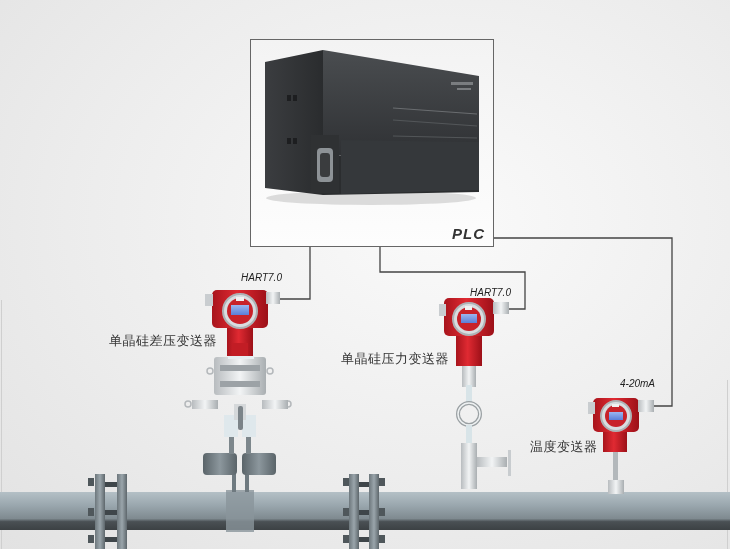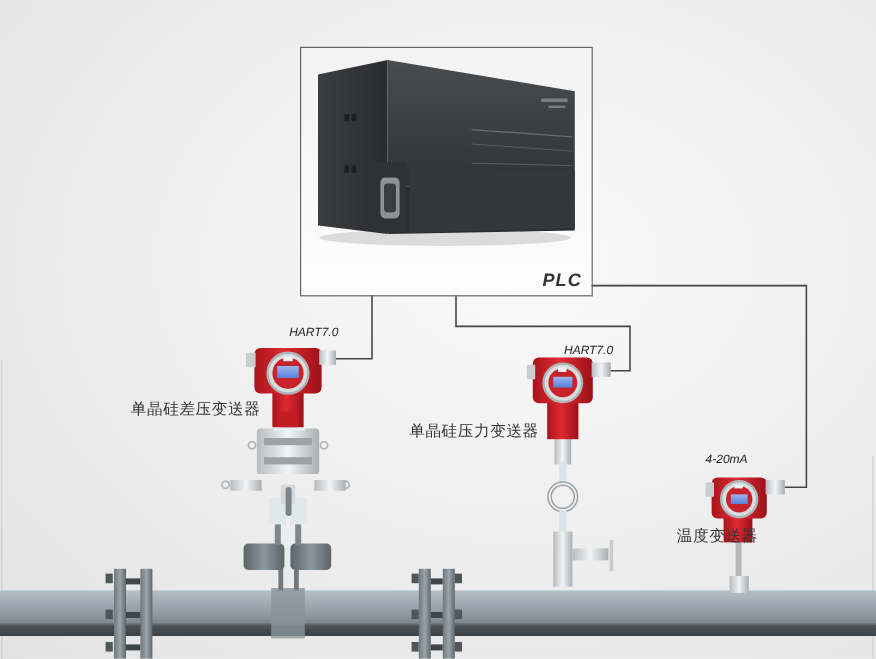--- a/index.html
+++ b/index.html
@@ -198,19 +198,19 @@
       <rect x="66" y="108" width="16" height="34" rx="4" fill="#8d9296"></rect>
       <rect x="69" y="113" width="10" height="24" rx="3" fill="#3a3c3e"></rect>
       <rect x="200" y="42" width="22" height="3" fill="#7a7d80"></rect>
       <rect x="206" y="48" width="14" height="2" fill="#7a7d80"></rect>
     </svg>
     <span class="abs plc-label">PLC</span>
   </div>
 
   <span class="abs proto" style="left:241px;top:272px;">HART7.0</span>
   <span class="abs proto" style="left:470px;top:287px;">HART7.0</span>
-  <span class="abs proto" style="left:588px;top:378px;">4-20mA</span>
+  <span class="abs proto" style="left:620px;top:378px;">4-20mA</span>
 
   <span class="abs cn" style="left:109px;top:332px;">单晶硅差压变送器</span>
   <span class="abs cn" style="left:341px;top:350px;">单晶硅压力变送器</span>
-  <span class="abs cn" style="left:564px;top:438px;">温度变送器</span>
+  <span class="abs cn" style="left:530px;top:438px;">温度变送器</span>
 
 </div>
 
 </body></html>

